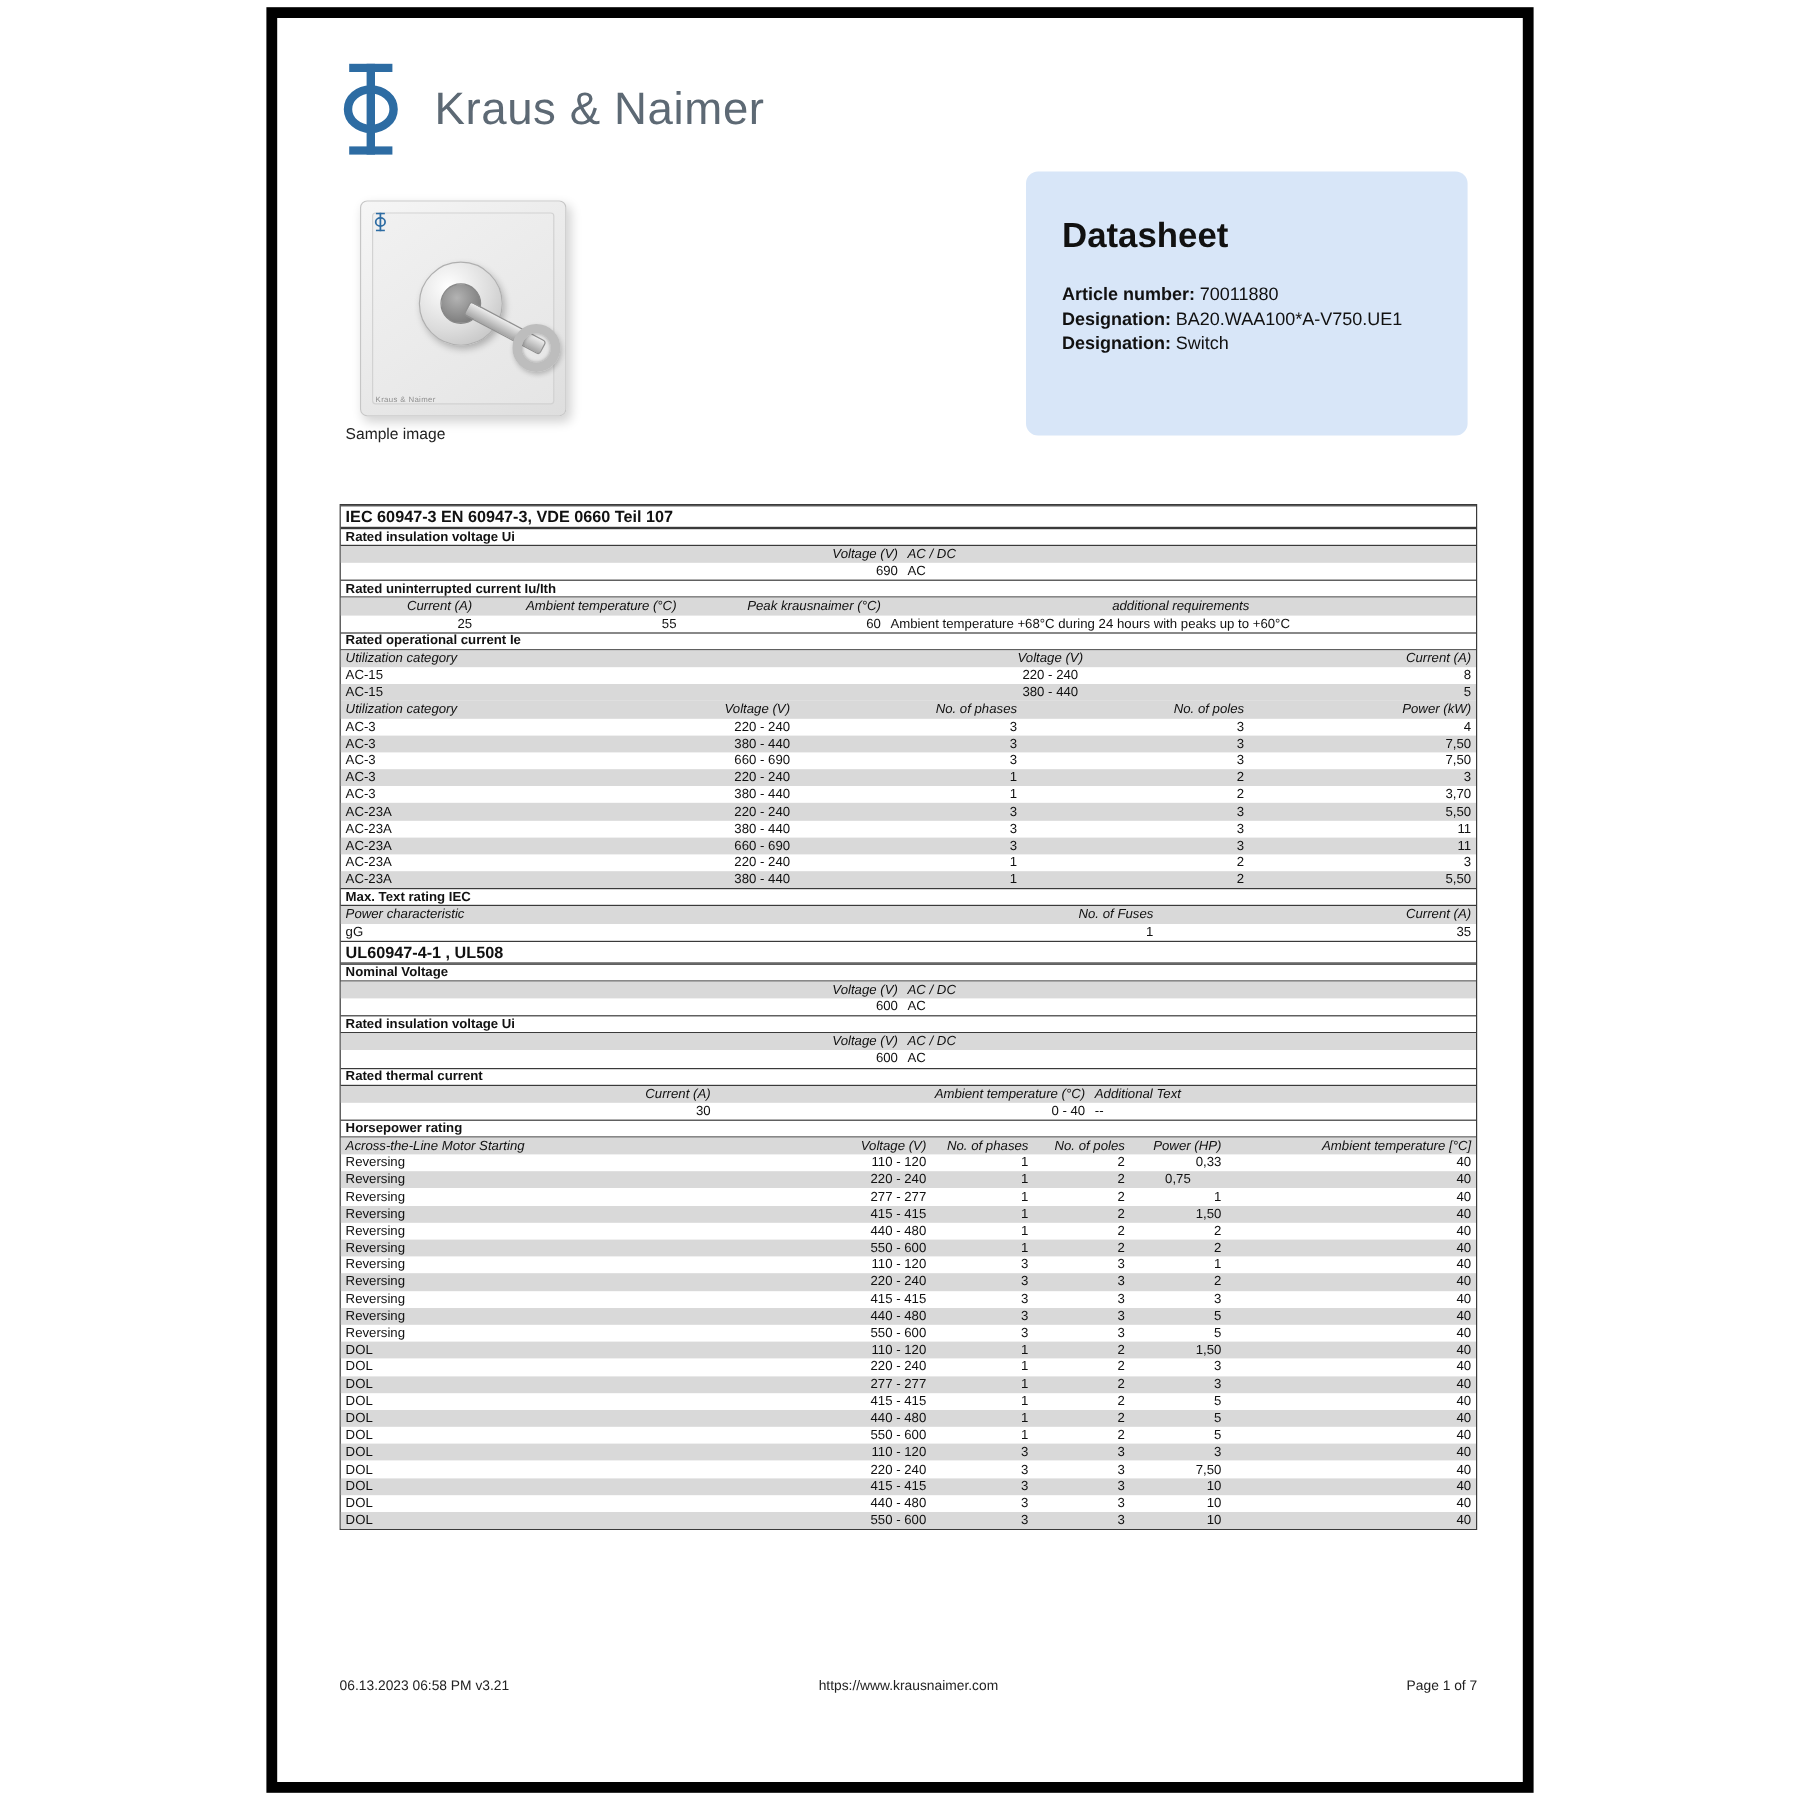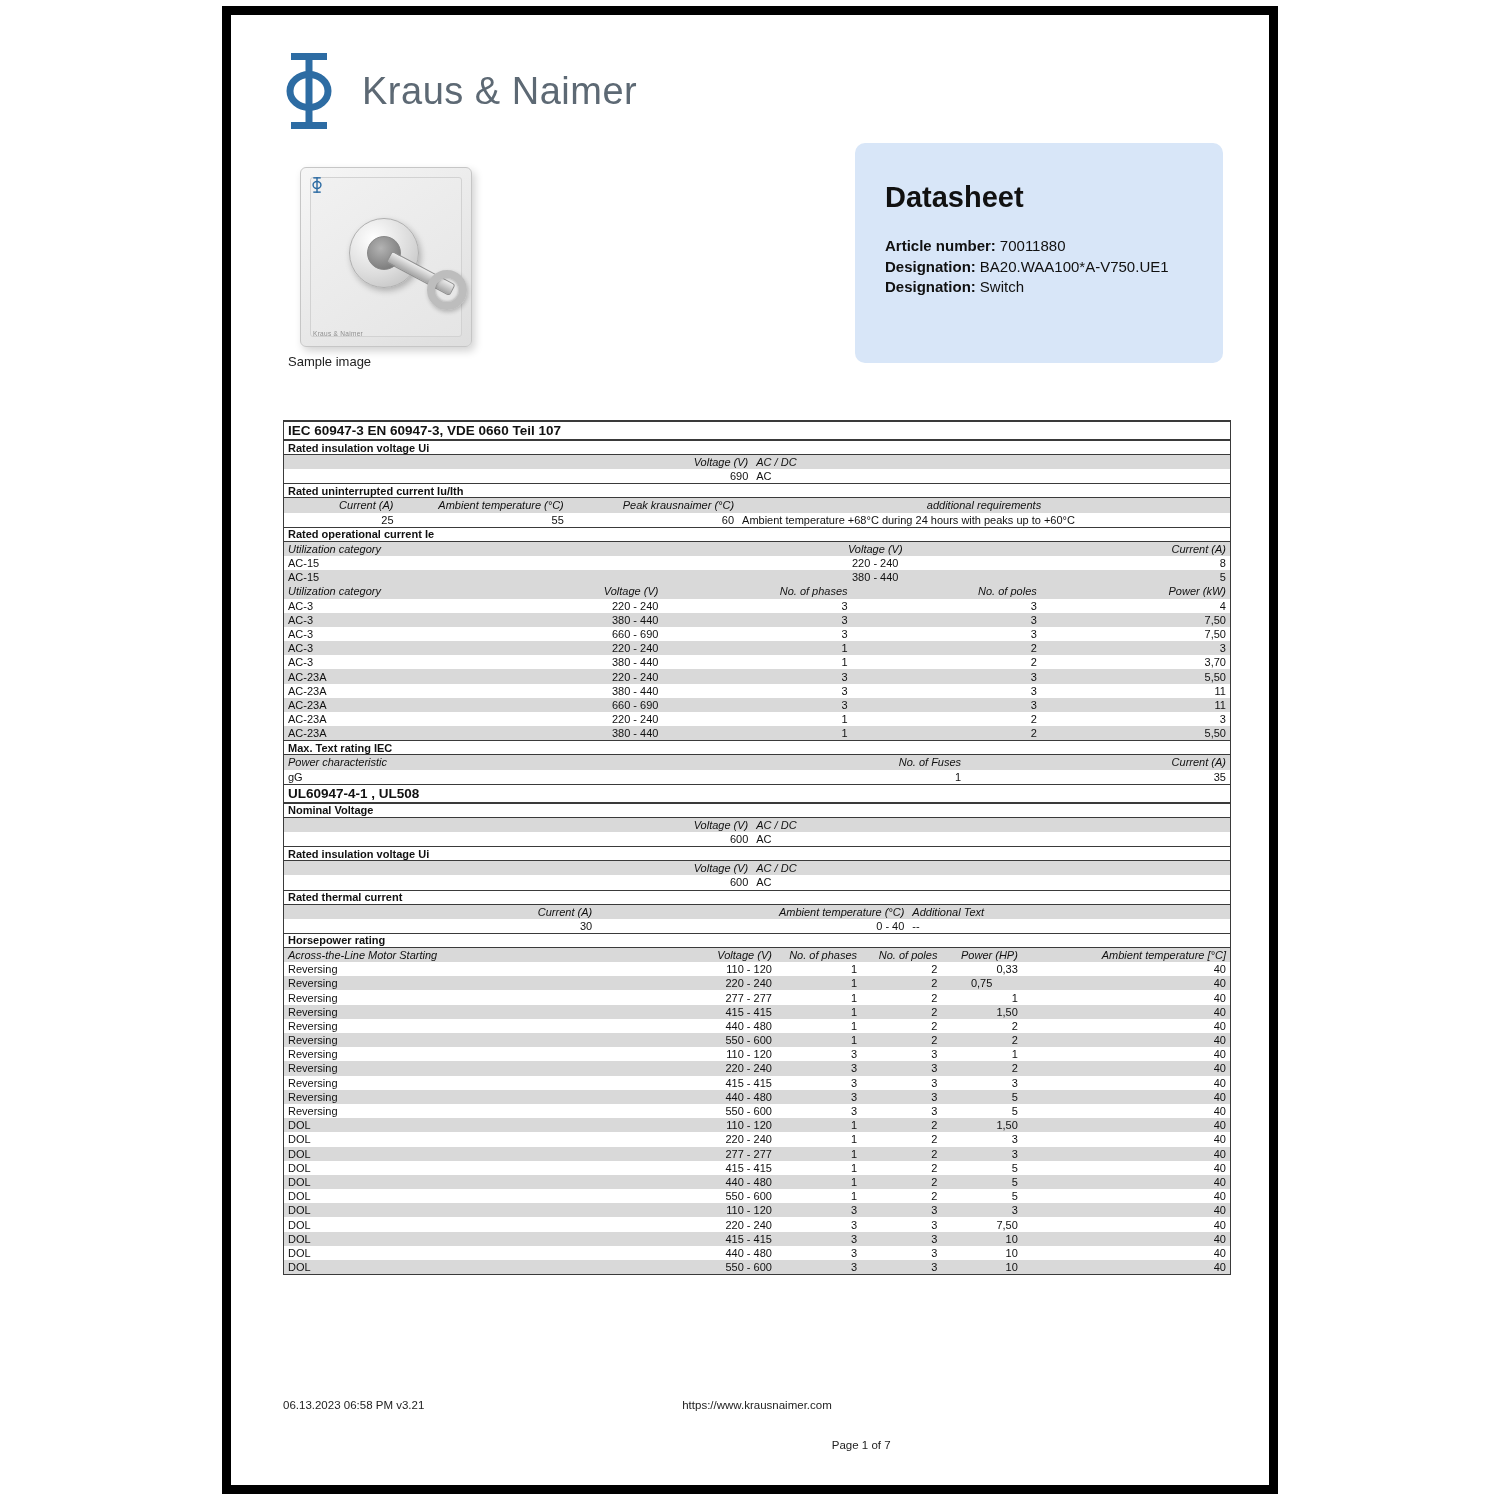--- a/index.html
+++ b/index.html
@@ -100,21 +100,21 @@
     flex-shrink:0;
   }
 
   
   .footer {
     position:absolute; left:52px; top:1384px; width:948px;
     display:grid; grid-template-columns:1fr auto 1fr;
     font-size:11.5px; color:#222;
   }
   .footer .fc { text-align:center; }
-  .footer .fr { text-align:left;margin-top:40px; }
+  .footer .fr { text-align:right; }
 </style>
 </head>
 <body>
 
 <div class="page">
 
   <div class="logo">
     <svg width="58" height="76" viewBox="0 0 58 76" aria-hidden="true">
       <rect x="11" y="0" width="36" height="7" fill="currentColor"></rect>
       <rect x="11" y="69" width="36" height="7" fill="currentColor"></rect>

